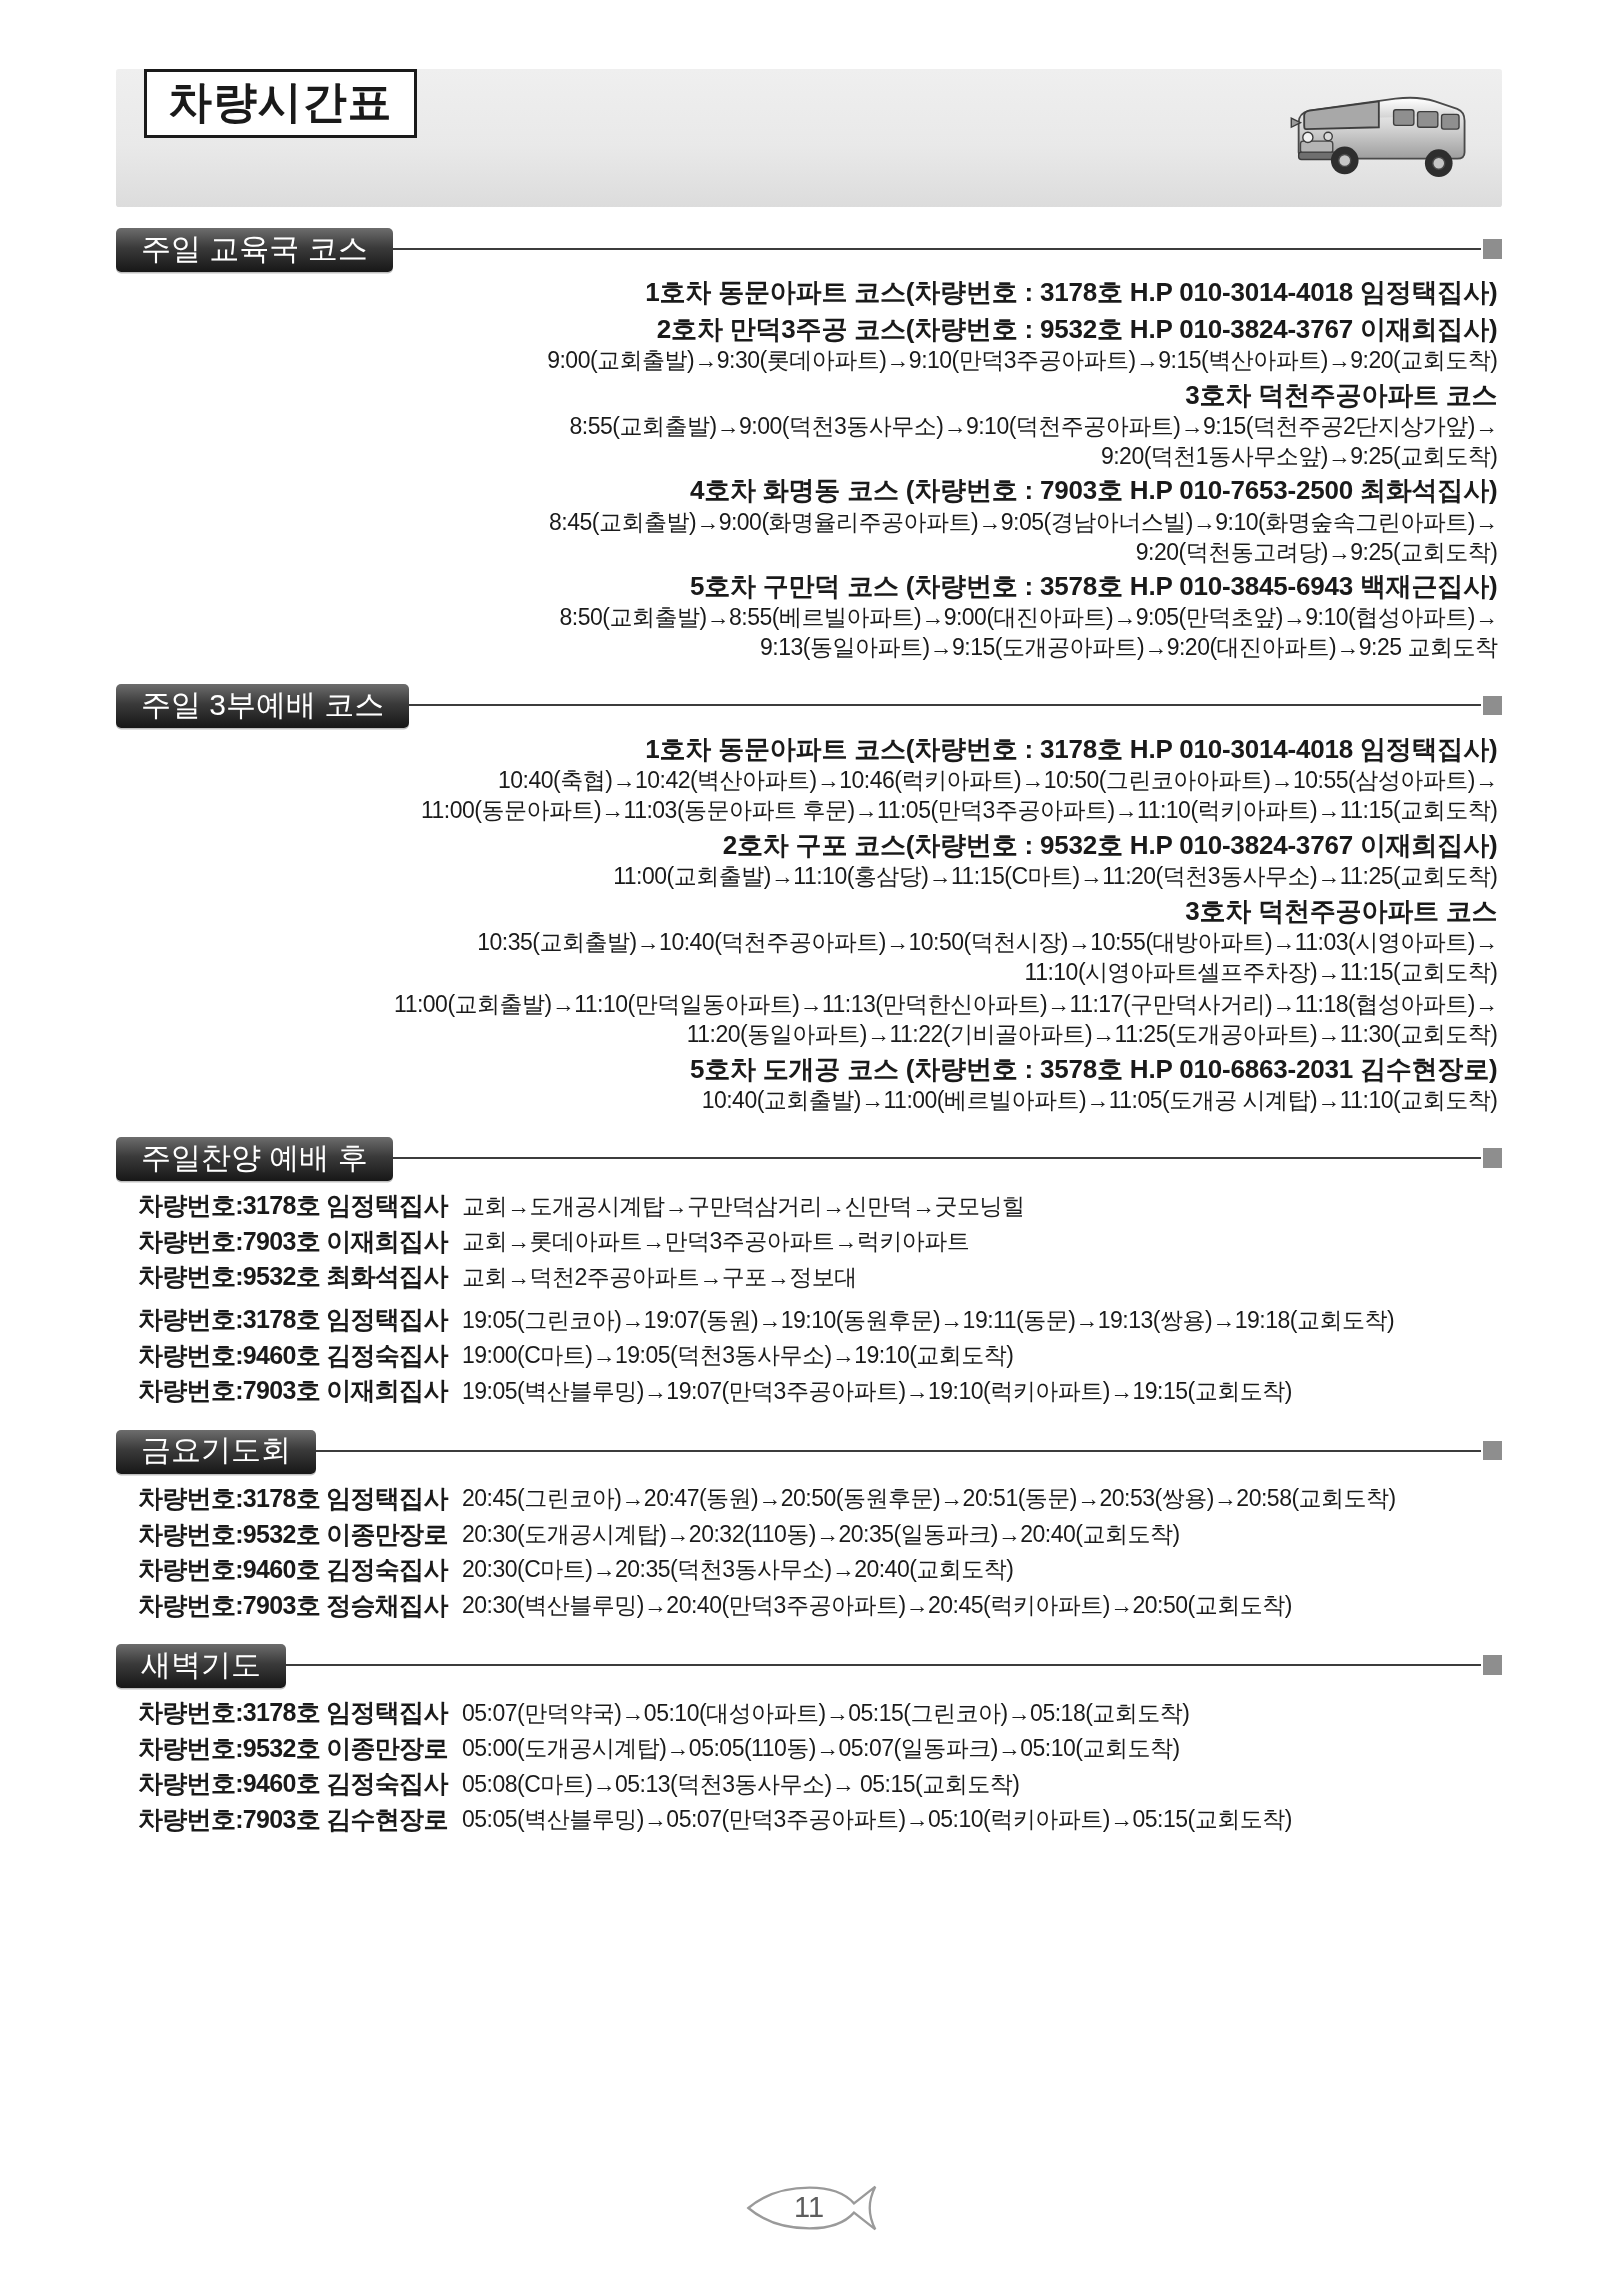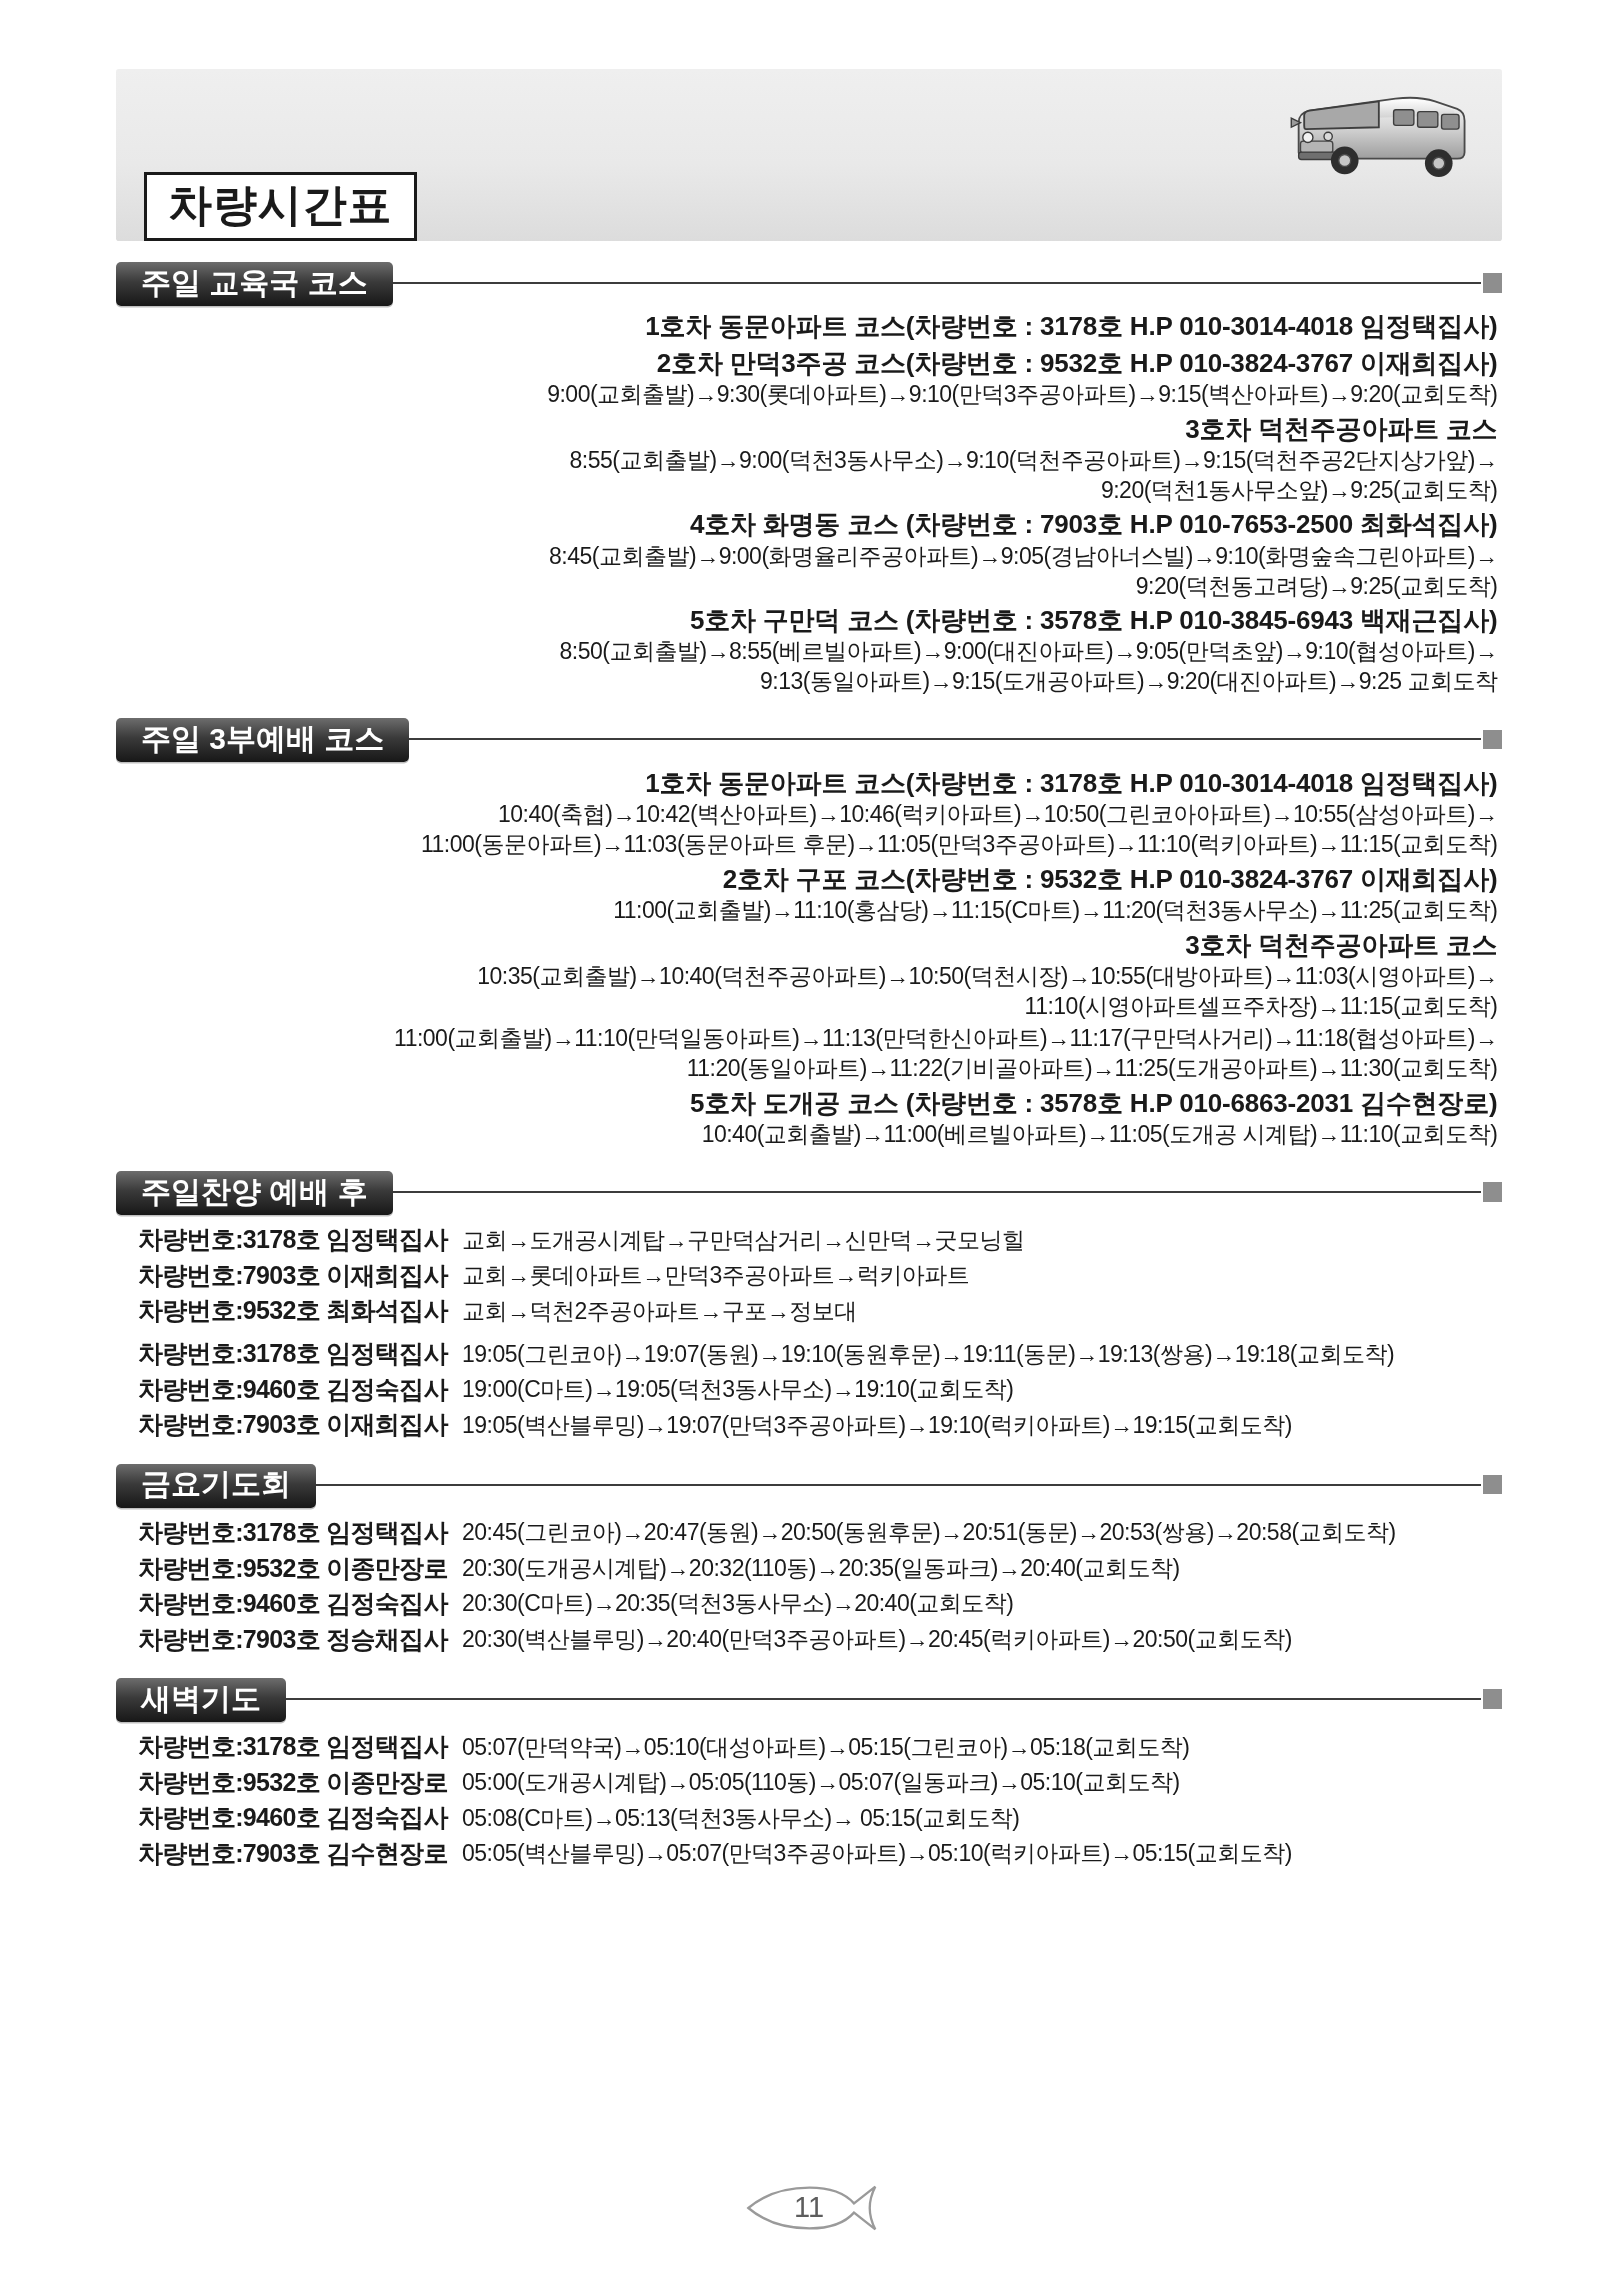--- a/index.html
+++ b/index.html
@@ -20,25 +20,25 @@
     background: #ffffff;
     box-sizing: border-box;
     padding: 0;
     overflow: hidden;
   }
 
   
   .header {
     position: relative;
     margin: 69px 116px 0 116px;
-    height: 172px;
+    height: 138px;
     background: linear-gradient(to bottom, #efefef 0%, #e9e9e9 55%, #dcdcdc 100%);
     border-radius: 2.8px;
     display: flex;
-    align-items: flex-end;
+    align-items: flex-start;
   }
   .header-title-box {
     margin-left: 28px;
     border: 3.2px solid #1a1a1a;
     padding: 8.3px 21px 11px 21px;
     background: #ffffff;
   }
   .header-title {
     font-size: 44px;
     font-weight: bold;
@@ -62,21 +62,21 @@
     display: flex;
     align-items: center;
     margin-top: 21px;
     margin-bottom: 4.6px;
   }
   .sec-pill {
     position: relative;
     background: linear-gradient(to bottom,#6d6d6d 0%, #3a3a3a 45%, #171717 100%);
     color: #ffffff;
     font-size: 30px;
-    font-weight: bold;
+    font-weight: normal;
     border-radius: 5px;
     padding: 5.6px 25px 8.3px 25px;
     line-height: 1.0;
     white-space: nowrap;
     z-index: 2;
     box-shadow: 0 1.4px 0 rgba(0,0,0,0.25);
   }
   .sec-rule {
     flex: 1 1 auto;
     height: 0;

